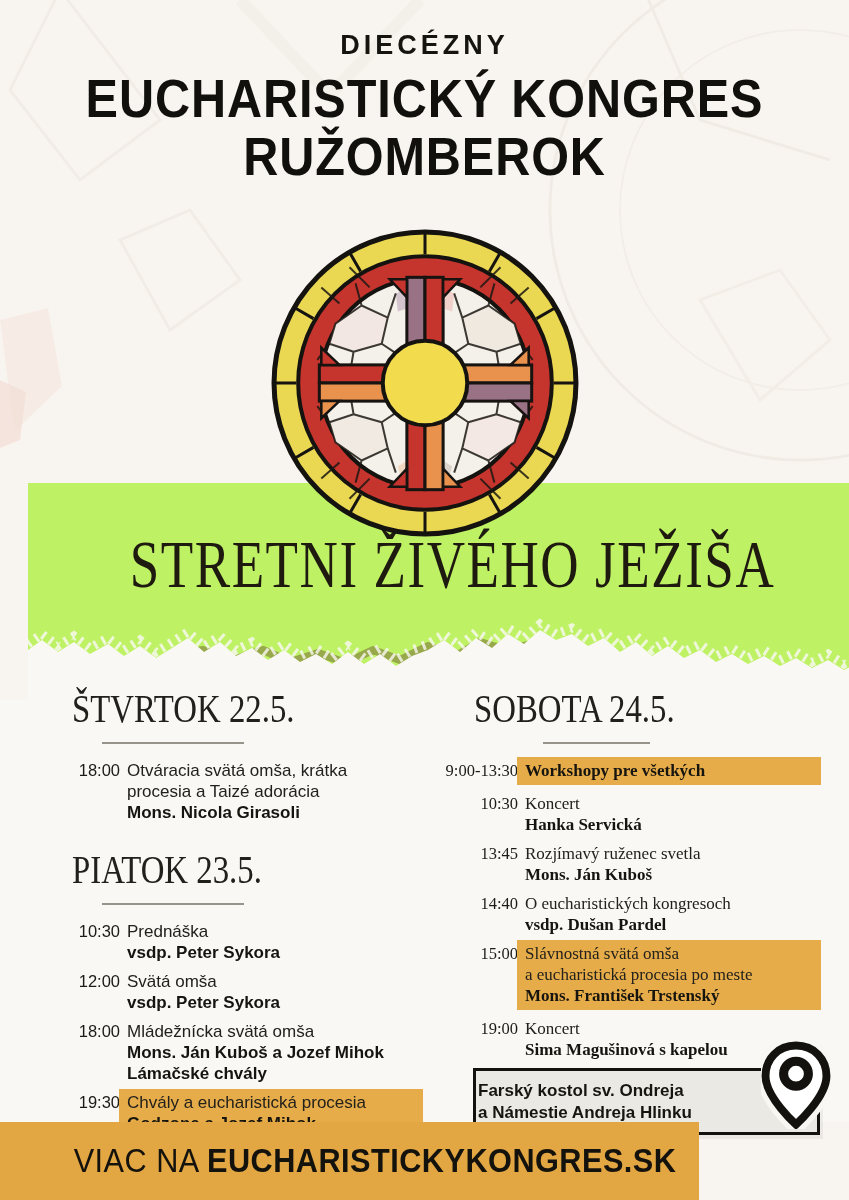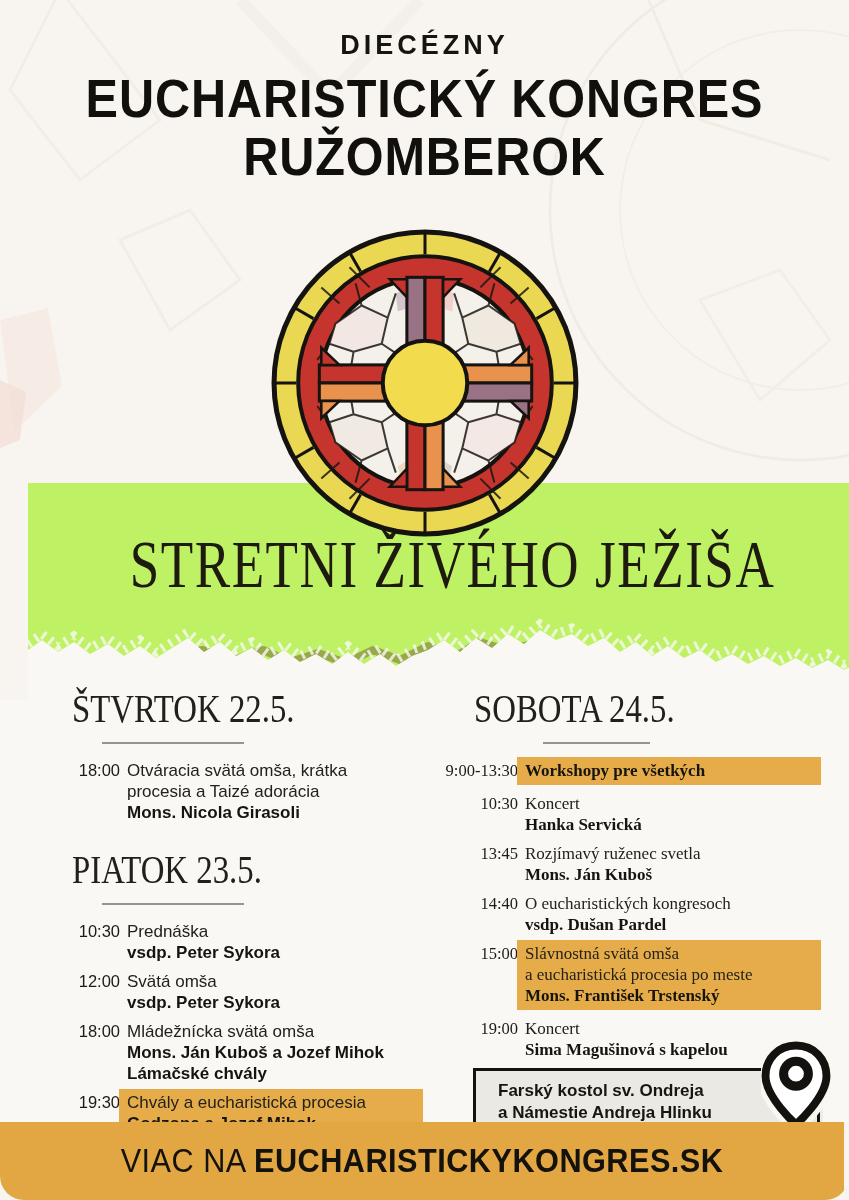--- a/index.html
+++ b/index.html
@@ -1,19 +1,19 @@
 <!DOCTYPE html>
 <html><head>
 <meta charset="utf-8">
 <style>
   * { margin:0; padding:0; box-sizing:border-box; }
   html,body { width:849px; height:1200px; }
   body { font-family:"Liberation Sans", sans-serif; color:#1B1914; position:relative; overflow:hidden; background:#F8F5F0; }
 
-  .poster { position:absolute; inset:0; width:849px; height:1200px; overflow:hidden; background:#F8F5F0;border-radius:24px; }
+  .poster { position:absolute; inset:0; width:849px; height:1200px; overflow:hidden; background:#F8F5F0; }
 
   .bg-pattern { position:absolute; top:0; left:0; z-index:0; }
 
   
   .header { position:absolute; top:30px; left:0; width:849px; text-align:center; z-index:2; }
   .kicker { font-size:27px; font-weight:600; letter-spacing:4px; color:#16140F; }
   .title-line { font-size:54px; line-height:58px; font-weight:700; color:#12100C;
                 transform:scaleX(.9); transform-origin:center; letter-spacing:1px; }
   .title-wrap { margin-top:8px; }
 
@@ -46,28 +46,28 @@
   .col-right .event { grid-template-columns:82px 296px;font-family:Liberation Serif, serif; }
   .time { text-align:right; font-size:16.5px; line-height:21px; color:#1D1B16; padding-top:0; }
   .desc { font-size:17px; line-height:21px; color:#23211C; }
   .line { white-space:nowrap; }
   .b { font-weight:700; color:#16140F; }
   .hl { background:#E6AC49; padding:3px 8px 4px 8px; margin-left:-8px; margin-top:-3px; width:calc(100% + 8px); }
   .spacer-day { height:16px; }
 
   
   .loc-box { position:relative; margin-top:4px; margin-left:37px; width:347px;
-             background:#EBE9E4; border:3px solid #14120E; padding:9px 22px;
+             background:#EBE9E4; border:3px solid #14120E; padding:9px 2px;
              font-size:17px; line-height:21.5px; font-weight:700; color:#17150F;
              box-shadow:3px 4px 0 rgba(0,0,0,.05); }
   .pin { position:absolute; right:-14px; top:-30px; width:70px; height:88px; }
 
   
-  .footer { position:absolute; top:1122px; left:0; width:844px; height:78px; background:#E2A643;
-            display:flex; align-items:center; justify-content:center; z-index:2; }
+  .footer { position:absolute; top:1122px; left:0; width:699px; height:78px; background:#E2A643;
+            display:flex; align-items:center; justify-content:flex-end; z-index:2; }
   .footer-inner { font-size:33px; color:#14120C; transform:scaleX(.93); transform-origin:center; white-space:nowrap; letter-spacing:.5px; }
   .footer-prefix { font-weight:400; }
   .footer-site { font-weight:700; }
 </style>
 </head>
 <body>
 
 <div class="poster">
 
   <svg class="bg-pattern" width="849" height="520" viewBox="0 0 849 520">

